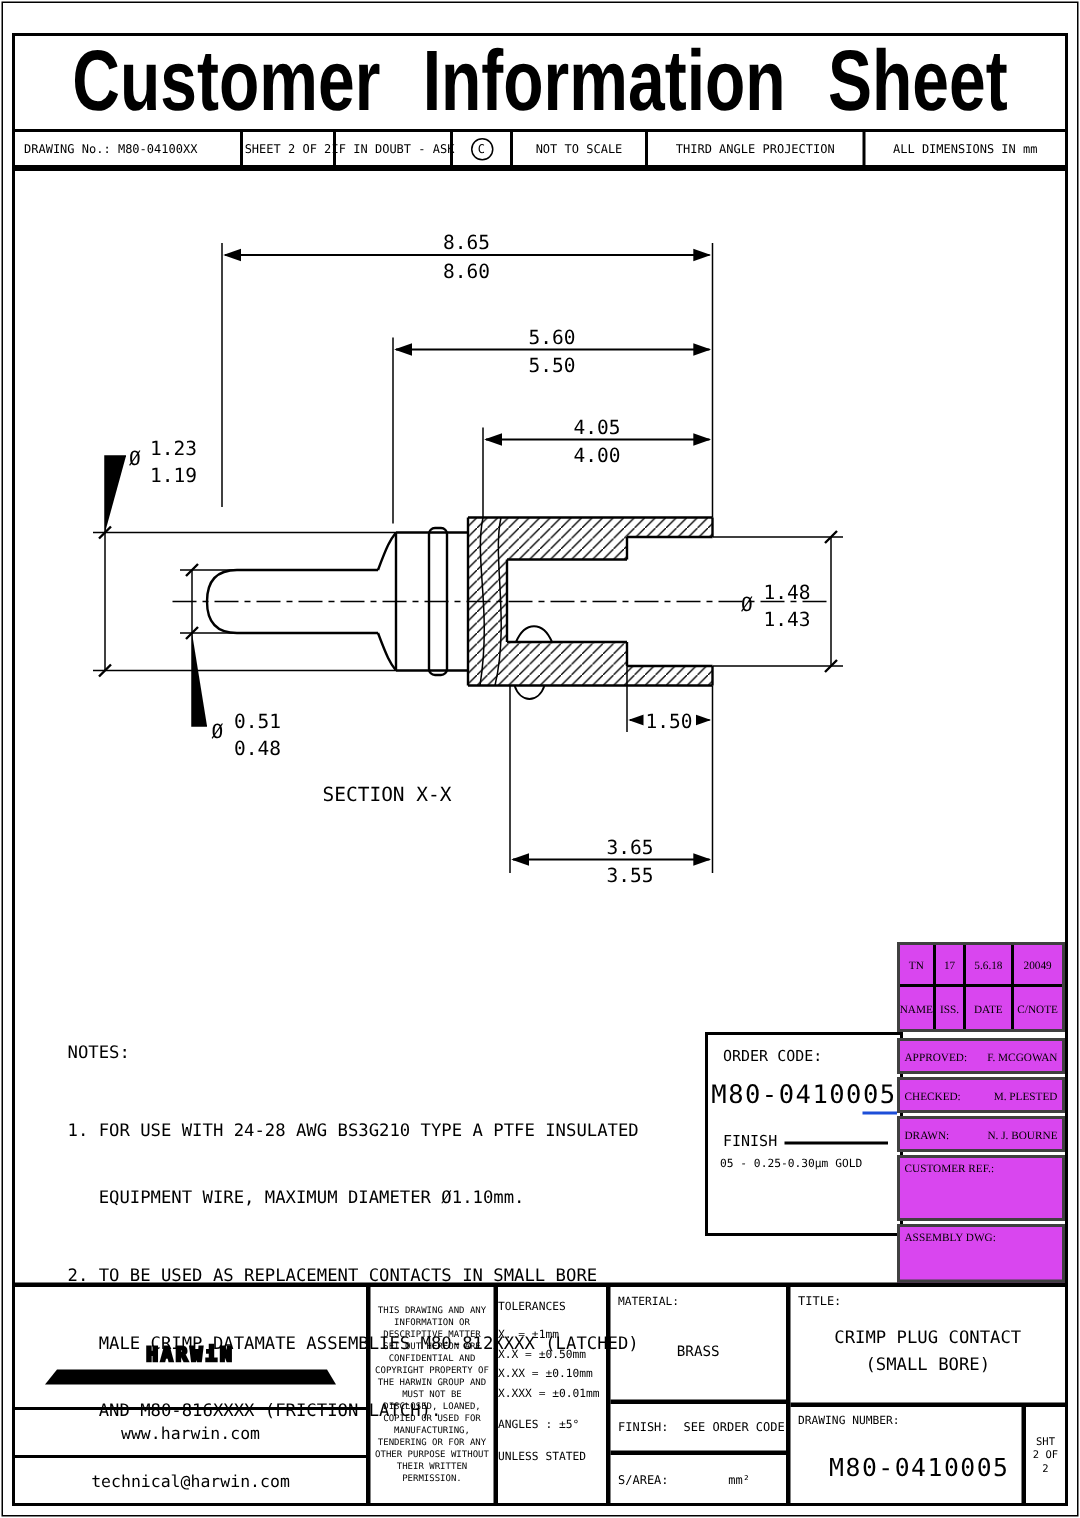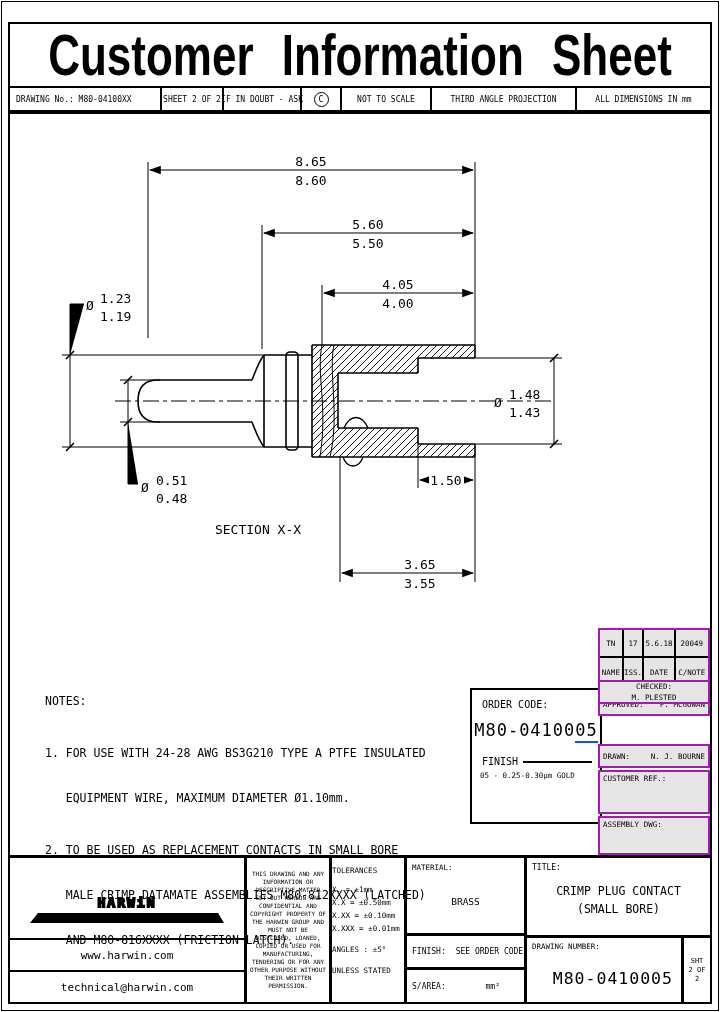--- a/index.html
+++ b/index.html
@@ -23,22 +23,22 @@
   .notes{position:absolute;left:35px;top:640px;font-size:11.5px;line-height:15px;white-space:pre;}
   .note-gap{margin-top:7px;}
   .order-box{position:absolute;left:460px;top:664px;width:132px;height:136px;border:2px solid #000;
              box-sizing:border-box;background:#fff;}
   .order-label{font-size:10px;margin:9px 0 0 10px;}
   .order-code{font-size:17px;text-align:center;margin-top:10px;letter-spacing:1px;}
   .order-code .suffix{border-bottom:2px solid #1d4ed8;padding-bottom:1px;}
   .finish-row{display:flex;align-items:center;margin:16px 8px 0 10px;font-size:10px;}
   .finish-row .rule{flex:1;height:2px;background:#000;margin-left:5px;}
   .finish-val{font-size:7.5px;margin:4px 0 0 8px;}
-  .tb-box{position:absolute;left:588px;width:112px;border:2px solid #a21caf;background:#e5e5e5;
-          box-sizing:border-box;font-size:7.5px;}
+  .tb-box{position:absolute;left:588px;width:112px;border:2px solid #404040;background:#d946ef;
+          box-sizing:border-box;font-size:7.5px;font-family:Liberation Serif, serif;}
   .rev-table{top:604px;height:60px;display:grid;grid-template-columns:22% 19% 29% 30%;grid-template-rows:50% 50%;}
   .rev-table div{border-right:2px solid #000;border-bottom:2px solid #000;display:flex;
                  align-items:center;justify-content:center;box-sizing:border-box;white-space:nowrap;overflow:hidden;}
   .rev-table div:nth-child(4n){border-right:none;}
   .rev-table div:nth-child(n+5){border-bottom:none;}
   .sign-row{height:24px;display:flex;align-items:center;padding:0 3px;box-sizing:border-box;
             justify-content:space-between;white-space:nowrap;overflow:hidden;}
   .ref-box{padding:2px 3px;}
   .footer{position:absolute;left:0;top:831px;width:700px;height:147px;border-top:3px solid #000;
           display:flex;box-sizing:border-box;}
@@ -211,21 +211,21 @@
       <div>20049</div>
       <div>NAME</div>
       <div>ISS.</div>
       <div>DATE</div>
       <div>C/NOTE</div>
     </div>
     <div class="tb-box sign-row" style="top:668px;">
       <span>APPROVED:</span>
       <span>F. MCGOWAN</span>
     </div>
-    <div class="tb-box sign-row" style="top:656px;flex-direction:column;">
+    <div class="tb-box sign-row" style="top:694px;">
       <span>CHECKED:</span>
       <span>M. PLESTED</span>
     </div>
     <div class="tb-box sign-row" style="top:720px;">
       <span>DRAWN:</span>
       <span>N. J. BOURNE</span>
     </div>
     <div class="tb-box ref-box" style="top:746px;height:44px;">
       <span>CUSTOMER REF.:</span>
     </div>

